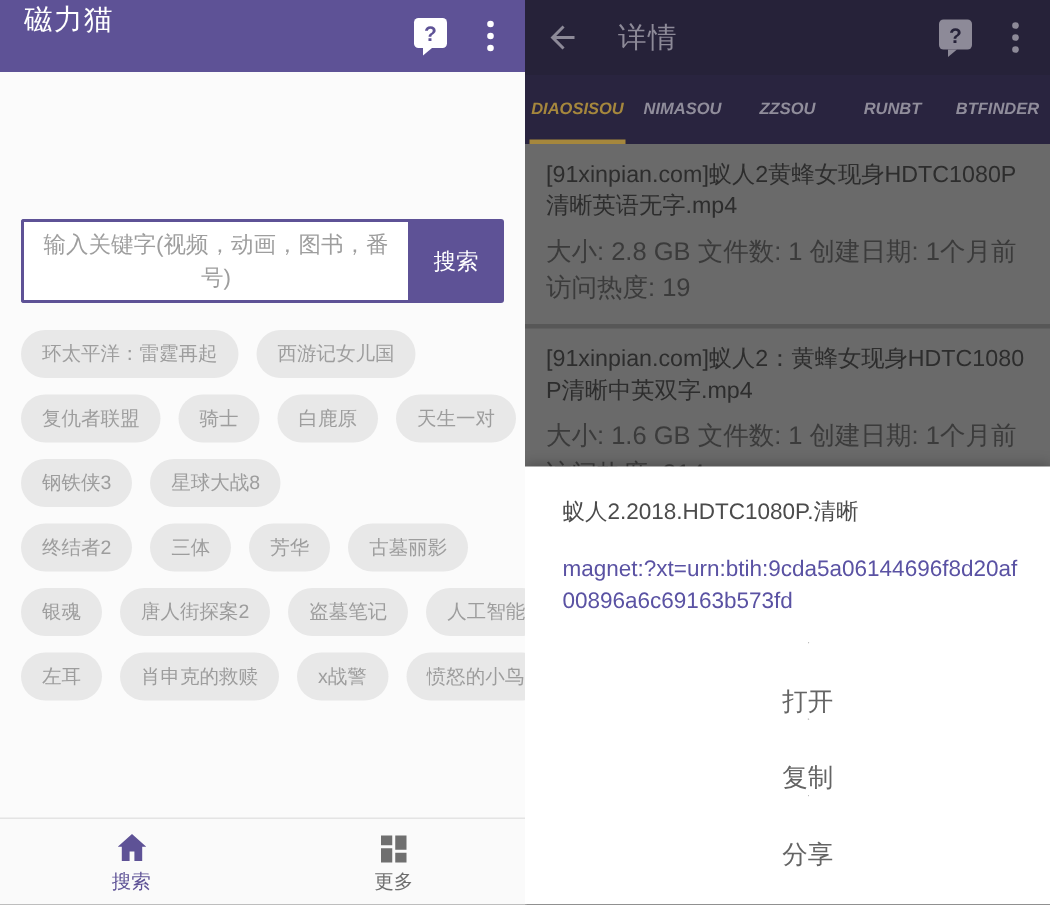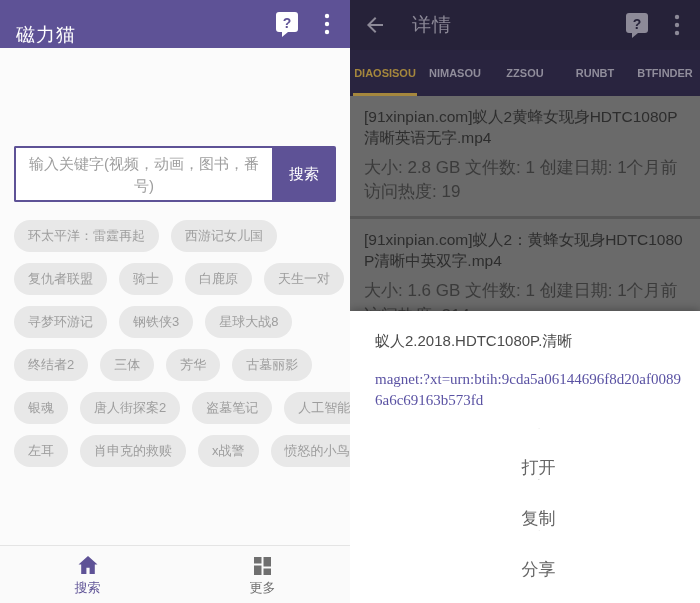--- a/index.html
+++ b/index.html
@@ -3,21 +3,21 @@
 <meta charset="utf-8">
 <style>
   html,body{margin:0;padding:0;}
   body{font-family:"Liberation Sans","DejaVu Sans",sans-serif;background:#222;}
   .stage{position:relative;width:700px;height:603px;overflow:hidden;background:#fbfbfb;}
   .panel{position:absolute;top:0;height:603px;width:350px;overflow:hidden;}
   .panel-left{left:0;background:#fbfbfb;border-right:1px solid #dcdcdc;}
   .panel-right{left:350px;background:var(--list_bg);}
 
   
-  .l-header{position:absolute;top:0;left:0;right:0;height:48px;background:var(--accent);display:flex;align-items:flex-end;}
+  .l-header{position:absolute;top:0;left:0;right:0;height:48px;background:var(--accent);display:flex;align-items:flex-start;}
   .l-title{color:#fff;font-size:19px;margin-left:16px;letter-spacing:1px;}
   .hdr-icons{position:absolute;right:10px;top:0;height:48px;display:flex;align-items:center;gap:14px;}
   .icon-btn{width:26px;height:28px;display:flex;align-items:center;justify-content:center;cursor:pointer;}
 
   .search-row{position:absolute;top:146px;left:14px;right:14px;height:56px;display:flex;}
   .search-box{flex:1;background:#fff;border:2px solid var(--accent);border-right:none;border-radius:2px 0 0 2px;padding:5px 8px;box-sizing:border-box;overflow:hidden;text-align:center;}
   .search-placeholder{color:#9e9e9e;font-size:15px;line-height:1.45;}
   .search-btn{width:64px;background:var(--accent);color:#fff;font-size:15px;border:none;border-radius:0 2px 2px 0;display:flex;align-items:center;justify-content:center;cursor:pointer;}
 
   .tag-rows{position:absolute;top:220px;left:14px;right:4px;}
@@ -29,33 +29,33 @@
   .nav-item.active{color:var(--accent);}
   .nav-label{font-size:13px;}
 
   
   .r-header{position:absolute;top:0;left:0;right:0;height:50px;background:var(--dim_header_bg);display:flex;align-items:center;}
   .r-back{margin-left:12px;}
   .r-title{color:var(--dim_header_text);font-size:19px;margin-left:24px;letter-spacing:1px;}
   .r-hdr-icons{position:absolute;right:10px;top:0;height:50px;display:flex;align-items:center;gap:14px;}
 
   .r-tabs{position:absolute;top:50px;left:0;right:0;height:46px;background:var(--dim_tabbar_bg);display:flex;}
-  .tab{flex:1;display:flex;align-items:center;justify-content:center;text-align:center;color:var(--tab_inactive);font-size:11px;font-weight:bold;padding:2px 4px;box-sizing:border-box;word-break:break-all;line-height:1.35;cursor:pointer;position:relative;}
+  .tab{flex:1;display:flex;align-items:center;justify-content:center;text-align:center;color:var(--tab_inactive);font-size:11px;font-weight:bold;padding:2px 4px;box-sizing:border-box;word-break:break-all;line-height:1.35;cursor:pointer;position:relative;font-style:italic;}
   .tab.active{color:var(--tab_active);}
   .tab.active::after{content:"";position:absolute;left:3px;right:3px;bottom:0;height:3px;background:var(--tab_active);}
 
   .r-list{position:absolute;top:96px;left:0;right:0;bottom:0;background:var(--list_bg);}
   .card{background:var(--card_bg);padding:11px 14px;margin-bottom:3px;cursor:pointer;}
   .card-title{color:var(--card_title);font-size:15.5px;line-height:1.35;word-break:break-all;}
   .card-meta{color:var(--card_meta);font-size:17px;line-height:1.45;margin-top:7px;}
   .card.partial{height:6px;overflow:hidden;padding-top:2px;padding-bottom:0;}
 
   .sheet{position:absolute;left:0;right:0;top:311px;bottom:0;background:var(--sheet_bg);box-shadow:0 -2px 8px rgba(0,0,0,.25);}
   .sheet-title{position:absolute;top:21px;left:25px;right:20px;color:var(--sheet_title);font-size:15px;}
-  .magnet-link{position:absolute;top:58px;left:25px;right:18px;color:var(--magnet);font-size:15px;line-height:1.4;word-break:break-all;cursor:pointer;font-family:Liberation Serif, serif;}
+  .magnet-link{position:absolute;top:58px;left:25px;right:18px;color:var(--magnet);font-size:15px;line-height:1.4;word-break:break-all;cursor:pointer;}
   .sheet-actions{position:absolute;top:117px;left:0;right:0;}
   .action-row{height:51px;display:flex;align-items:center;padding-left:27px;gap:27px;cursor:pointer;flex-direction:column;}
   .action-label{color:var(--action_text);font-size:17px;}
   svg{display:block;}
 </style>
 </head>
 <body>
 
 <div class="stage">
 
@@ -92,21 +92,20 @@
           <div class="chip">环太平洋：雷霆再起</div>
           <div class="chip">西游记女儿国</div>
         </div>
         <div class="tag-row">
           <div class="chip">复仇者联盟</div>
           <div class="chip">骑士</div>
           <div class="chip">白鹿原</div>
           <div class="chip">天生一对</div>
         </div>
         <div class="tag-row">
-          <div class="chip">寻梦环游记</div>
           <div class="chip">钢铁侠3</div>
           <div class="chip">星球大战8</div>
         </div>
         <div class="tag-row">
           <div class="chip">终结者2</div>
           <div class="chip">三体</div>
           <div class="chip">芳华</div>
           <div class="chip">古墓丽影</div>
         </div>
         <div class="tag-row">

